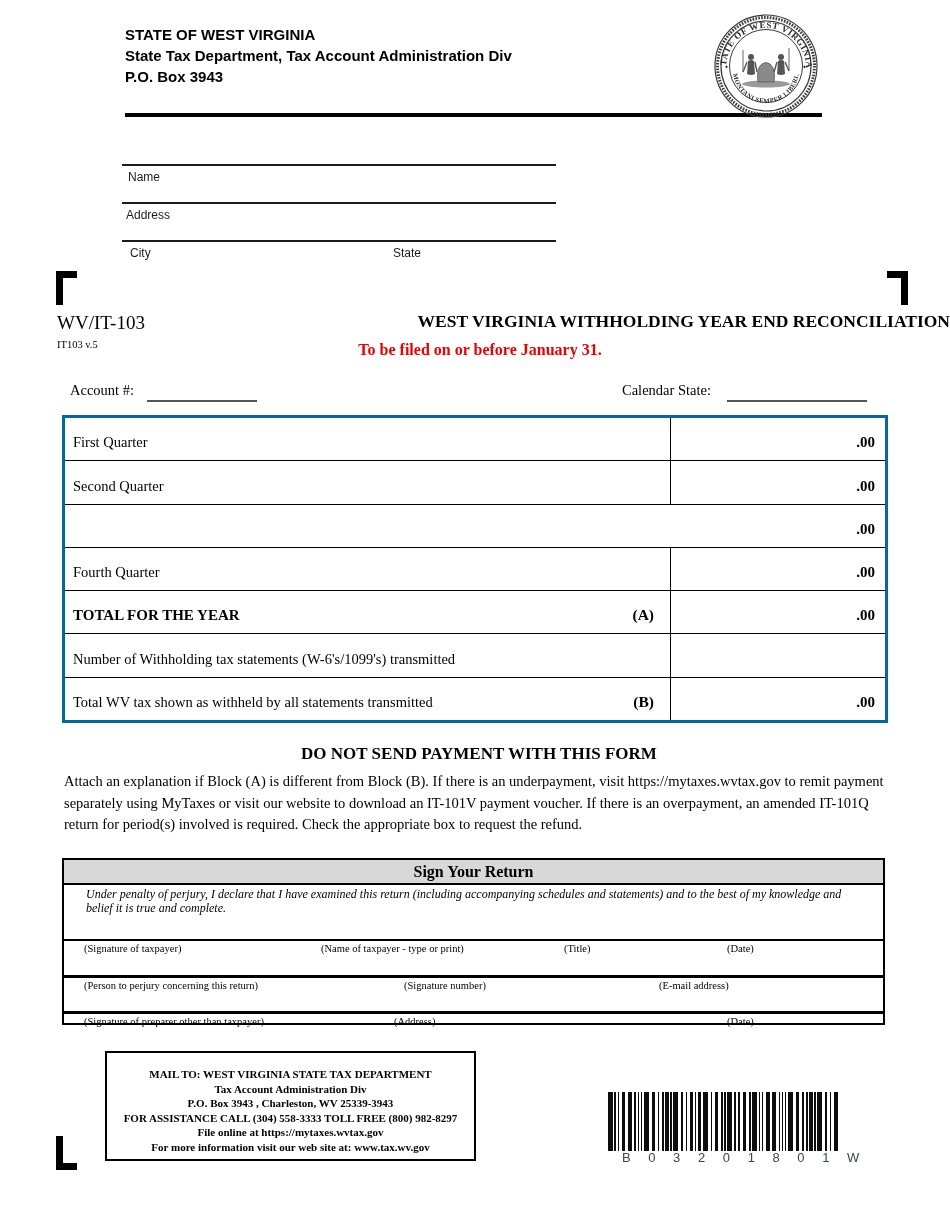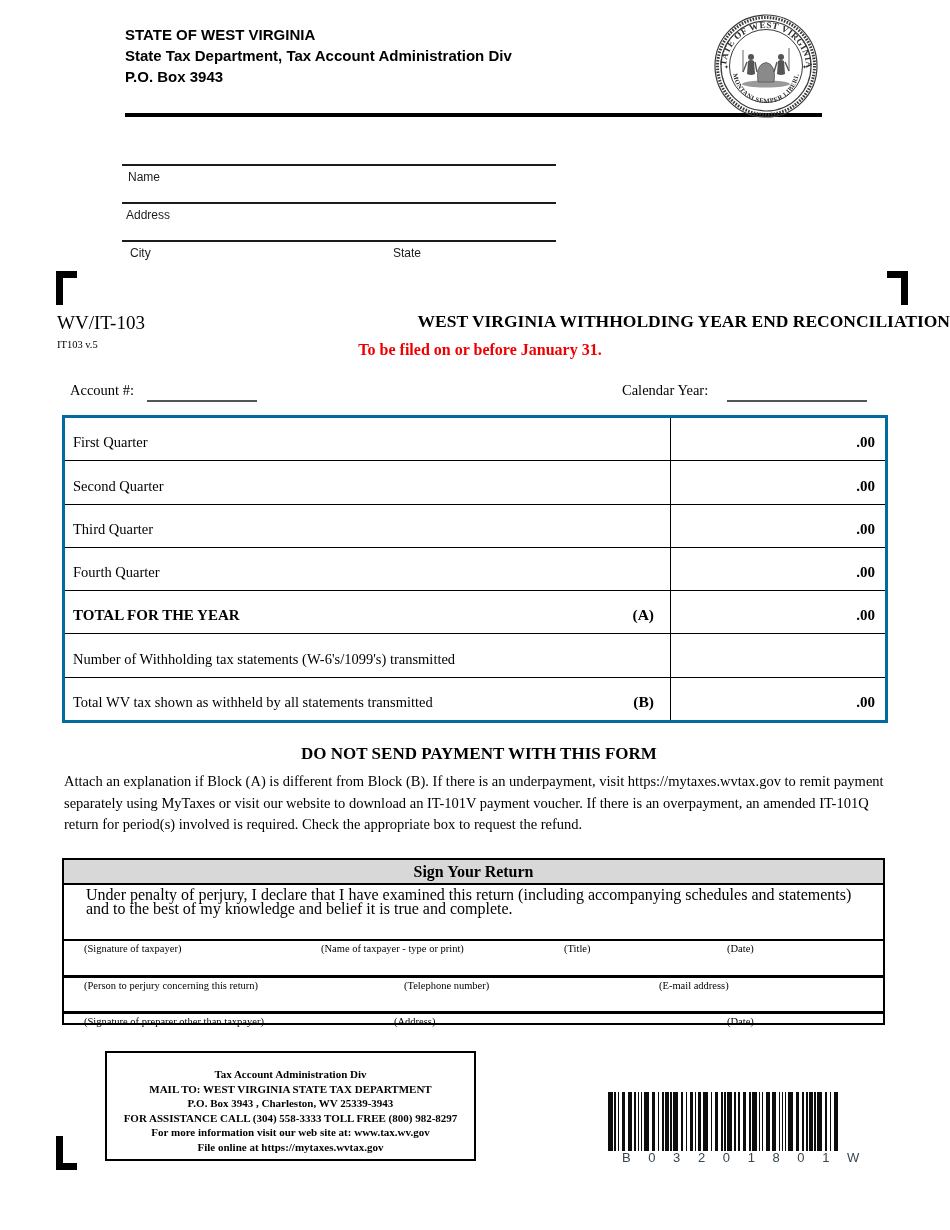--- a/index.html
+++ b/index.html
@@ -40,21 +40,21 @@
   .t-amount { flex:1; display:flex; align-items:flex-end; justify-content:flex-end; padding:0 10px 9px 0; font-weight:bold; font-size:15px; }
   .t-bold .t-label { font-weight:bold; font-size:15px; }
 
   
   .notice-head { left:8px; right:0; top:744px; text-align:center; font-weight:bold; font-size:17px; }
   .notice-body { left:64px; width:824px; top:771px; font-size:14.5px; line-height:21.5px; }
 
   
   .sign-box { left:62px; top:858px; width:819px; height:163px; border:2.5px solid #000; }
   .sign-head { height:23px; background:#d8d8d8; border-bottom:2.5px solid #000; text-align:center; font-weight:bold; font-size:16px; line-height:23px; }
-  .perjury { margin:3px 27px 0 22px; font-size:16px; line-height:13.5px; }
+  .perjury { margin:3px 27px 0 22px; font-size:12px; line-height:13.5px;font-style:italic; }
   .sig-line { left:0; right:0; background:#000; }
   .sig-label { font-size:10.5px; white-space:nowrap; }
 
   
   .mail-box { left:105px; top:1051px; width:367px; height:92px; border:2px solid #000; text-align:center; font-weight:bold; font-size:11px; line-height:14.5px; padding-top:14px; }
 
   
   .barcode { left:608px; top:1092px; width:277px; height:59px; display:flex; align-items:stretch; overflow:hidden; }
   .barcode div { height:100%; }
   .barcode-text { left:622px; top:1150px; width:260px; font-family:"Liberation Sans", sans-serif; font-size:13px; color:#39464f; word-spacing:14px; white-space:nowrap; }
@@ -111,21 +111,21 @@
   <div class="abs bk bk-tr"></div>
   <div class="abs bk bk-bl"></div>
 
   <div class="abs form-number">WV/IT-103</div>
   <div class="abs form-version">IT103 v.5</div>
   <div class="abs form-title">WEST VIRGINIA WITHHOLDING YEAR END RECONCILIATION</div>
   <div class="abs due-notice" style="color: rgb(238, 0, 0);">To be filed on or before January 31.</div>
 
   <div class="abs acct-label" style="left:70px; top:382px">Account #:</div>
   <div class="abs fill-line" style="left:147px; top:400px; width:110px"></div>
-  <div class="abs acct-label" style="left:622px; top:382px">Calendar Year:</div>
+  <div class="abs acct-label" style="left:622px; top:382px">Calendar State:</div>
   <div class="abs fill-line" style="left:727px; top:400px; width:140px"></div>
 
   <div class="abs qtable">
     <div class="t-row">
       <div class="t-label">
           <span>First Quarter</span>
           <span class="t-block"></span>
         </div>
       <div class="t-amount">
           <span>.00</span>
@@ -134,24 +134,20 @@
     <div class="t-row">
       <div class="t-label">
           <span>Second Quarter</span>
           <span class="t-block"></span>
         </div>
       <div class="t-amount">
           <span>.00</span>
         </div>
     </div>
     <div class="t-row">
-      <div class="t-label">
-          <span>Third Quarter</span>
-          <span class="t-block"></span>
-        </div>
       <div class="t-amount">
           <span>.00</span>
         </div>
     </div>
     <div class="t-row">
       <div class="t-label">
           <span>Fourth Quarter</span>
           <span class="t-block"></span>
         </div>
       <div class="t-amount">
@@ -195,36 +191,36 @@
     <div class="perjury">Under penalty of perjury, I declare that I have examined this return (including accompanying schedules and statements) and to the best of my knowledge and belief it is true and complete.</div>
 
     <div class="abs sig-line" style="top:79px; height:1.5px"></div>
     <span class="abs sig-label" style="left:20px; top:83px">(Signature of taxpayer)</span>
     <span class="abs sig-label" style="left:257px; top:83px">(Name of taxpayer - type or print)</span>
     <span class="abs sig-label" style="left:500px; top:83px">(Title)</span>
     <span class="abs sig-label" style="left:663px; top:83px">(Date)</span>
 
     <div class="abs sig-line" style="top:115px; height:2.5px"></div>
     <span class="abs sig-label" style="left:20px; top:120px">(Person to perjury concerning this return)</span>
-    <span class="abs sig-label" style="left:340px; top:120px">(Telephone number)</span>
+    <span class="abs sig-label" style="left:340px; top:120px">(Signature number)</span>
     <span class="abs sig-label" style="left:595px; top:120px">(E-mail address)</span>
 
     <div class="abs sig-line" style="top:151px; height:2.5px"></div>
     <span class="abs sig-label" style="left:20px; top:156px">(Signature of preparer other than taxpayer)</span>
     <span class="abs sig-label" style="left:330px; top:156px">(Address)</span>
     <span class="abs sig-label" style="left:663px; top:156px">(Date)</span>
   </div>
 
   <div class="abs mail-box">
+    <div>MAIL TO: WEST VIRGINIA STATE TAX DEPARTMENT</div>
     <div>Tax Account Administration Div</div>
-    <div>MAIL TO: WEST VIRGINIA STATE TAX DEPARTMENT</div>
     <div>P.O. Box 3943 , Charleston, WV 25339-3943</div>
     <div>FOR ASSISTANCE CALL (304) 558-3333 TOLL FREE (800) 982-8297</div>
+    <div>File online at https://mytaxes.wvtax.gov</div>
     <div>For more information visit our web site at: www.tax.wv.gov</div>
-    <div>File online at https://mytaxes.wvtax.gov</div>
   </div>
 
   <div class="abs barcode" id="bars">
       <div style="flex:0 0 5.1px;background:#0d0d0d"></div>
       <div style="flex:0 0 1.4px"></div>
       <div style="flex:0 0 1.7px;background:#0d0d0d"></div>
       <div style="flex:0 0 1.4px"></div>
       <div style="flex:0 0 1.7px;background:#0d0d0d"></div>
       <div style="flex:0 0 2.8px"></div>
       <div style="flex:0 0 3.4px;background:#0d0d0d"></div>

